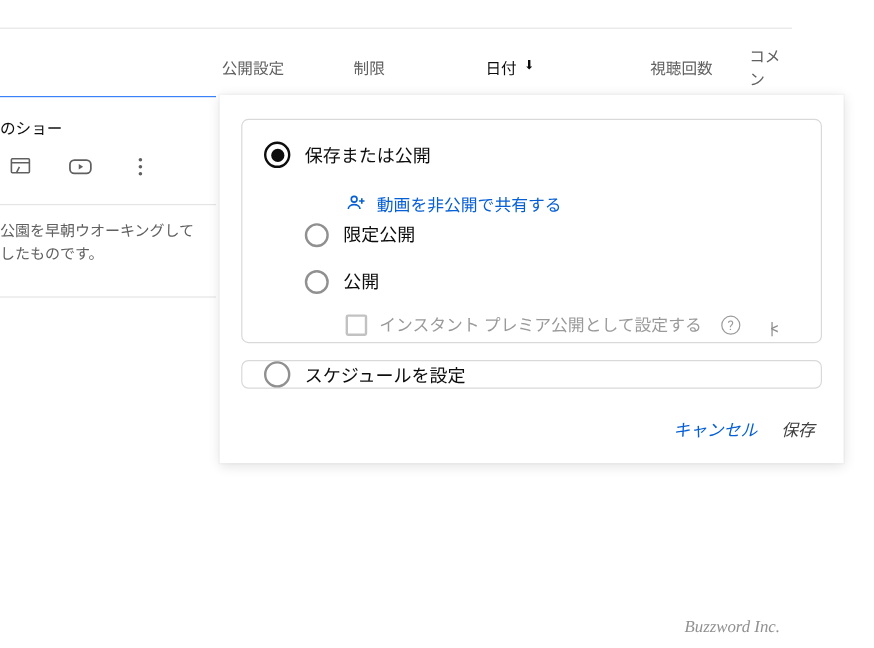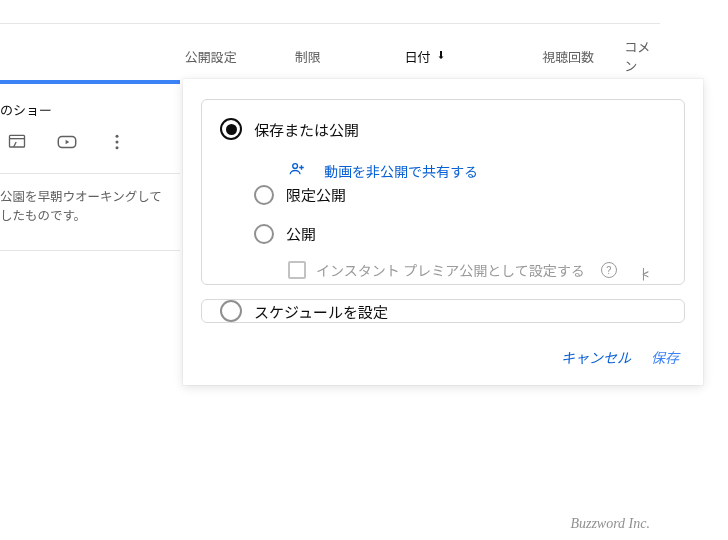--- a/index.html
+++ b/index.html
@@ -19,21 +19,21 @@
   .column-headers .col0 { width: 180px; }
   .column-headers .col { text-align: left; }
   .column-headers .col-visibility { width: 120px; margin-left: 20px; }
   .column-headers .col-restrict { width: 120px; }
   .column-headers .col-date { width: 150px; color: #0d0d0d; display: flex; align-items: center; gap: 4px; }
   .column-headers .col-views { width: 90px; }
   .column-headers .col-comments { }
 
   .left-strip {
     position: absolute; left: 0; top: 80px; width: 180px;
-    border-top: 4px solid #3b82f6;
+    border-top: 1px solid #3b82f6;
   }
   .left-strip .title-row {
     padding: 16px 0 12px 0;
     font-size: 13px; color: #0d0d0d;
   }
   .left-strip .icons-row {
     display: flex; align-items: center; gap: 28px; padding-left: 6px;
   }
   .icon-btn { width: 22px; height: 22px; display: flex; align-items: center; justify-content: center; color: #606060; }
   .left-strip .divider { border-top: 1px solid #e5e5e5; margin-top: 20px; }
@@ -59,21 +59,21 @@
     display: flex; align-items: center; gap: 12px;
     font-size: 15px; color: #0d0d0d;
     cursor: pointer;
   }
   .radio-row + .radio-row { margin-top: 18px; }
 
   .sub-block { margin-left: 34px; margin-top: 14px; }
   .sub-block .radio-row + .radio-row { margin-top: 18px; }
 
   .link-row {
-    display: flex; align-items: center; gap: 18px;
+    display: flex; align-items: center; gap: 8px;
     color: #065fd4; font-size: 14px; margin-top: 20px; margin-left: 34px;
     cursor: pointer;
   }
 
   .checkbox-row {
     display: flex; align-items: center; gap: 10px;
     color: #9a9a9a; font-size: 14px; margin-top: 16px; margin-left: 34px;
   }
 
   .radio {
@@ -95,21 +95,21 @@
     font-size: 11px; color: #9a9a9a; margin-left: 6px;
   }
 
   .actions {
     display: flex; justify-content: flex-end; gap: 20px;
     padding: 10px 6px 4px 0;
     font-size: 14px;
     font-style: italic;
   }
   .actions .cancel { color: #065fd4; cursor: pointer; }
-  .actions .save { color: #3b82f6; }
+  .actions .save { color: #404040; }
 
   .pager-btn {
     position: absolute; right: 6px; top: 262px;
     width: 20px; height: 24px; display: flex; align-items: center; justify-content: center;
     color: #909090; font-size: 14px; letter-spacing: -3px;
   }
 
   .watermark {
     position: absolute; right: 10px; bottom: 8px;
     color: #909090; font-size: 14px; font-style: italic; font-family: Georgia, serif;

